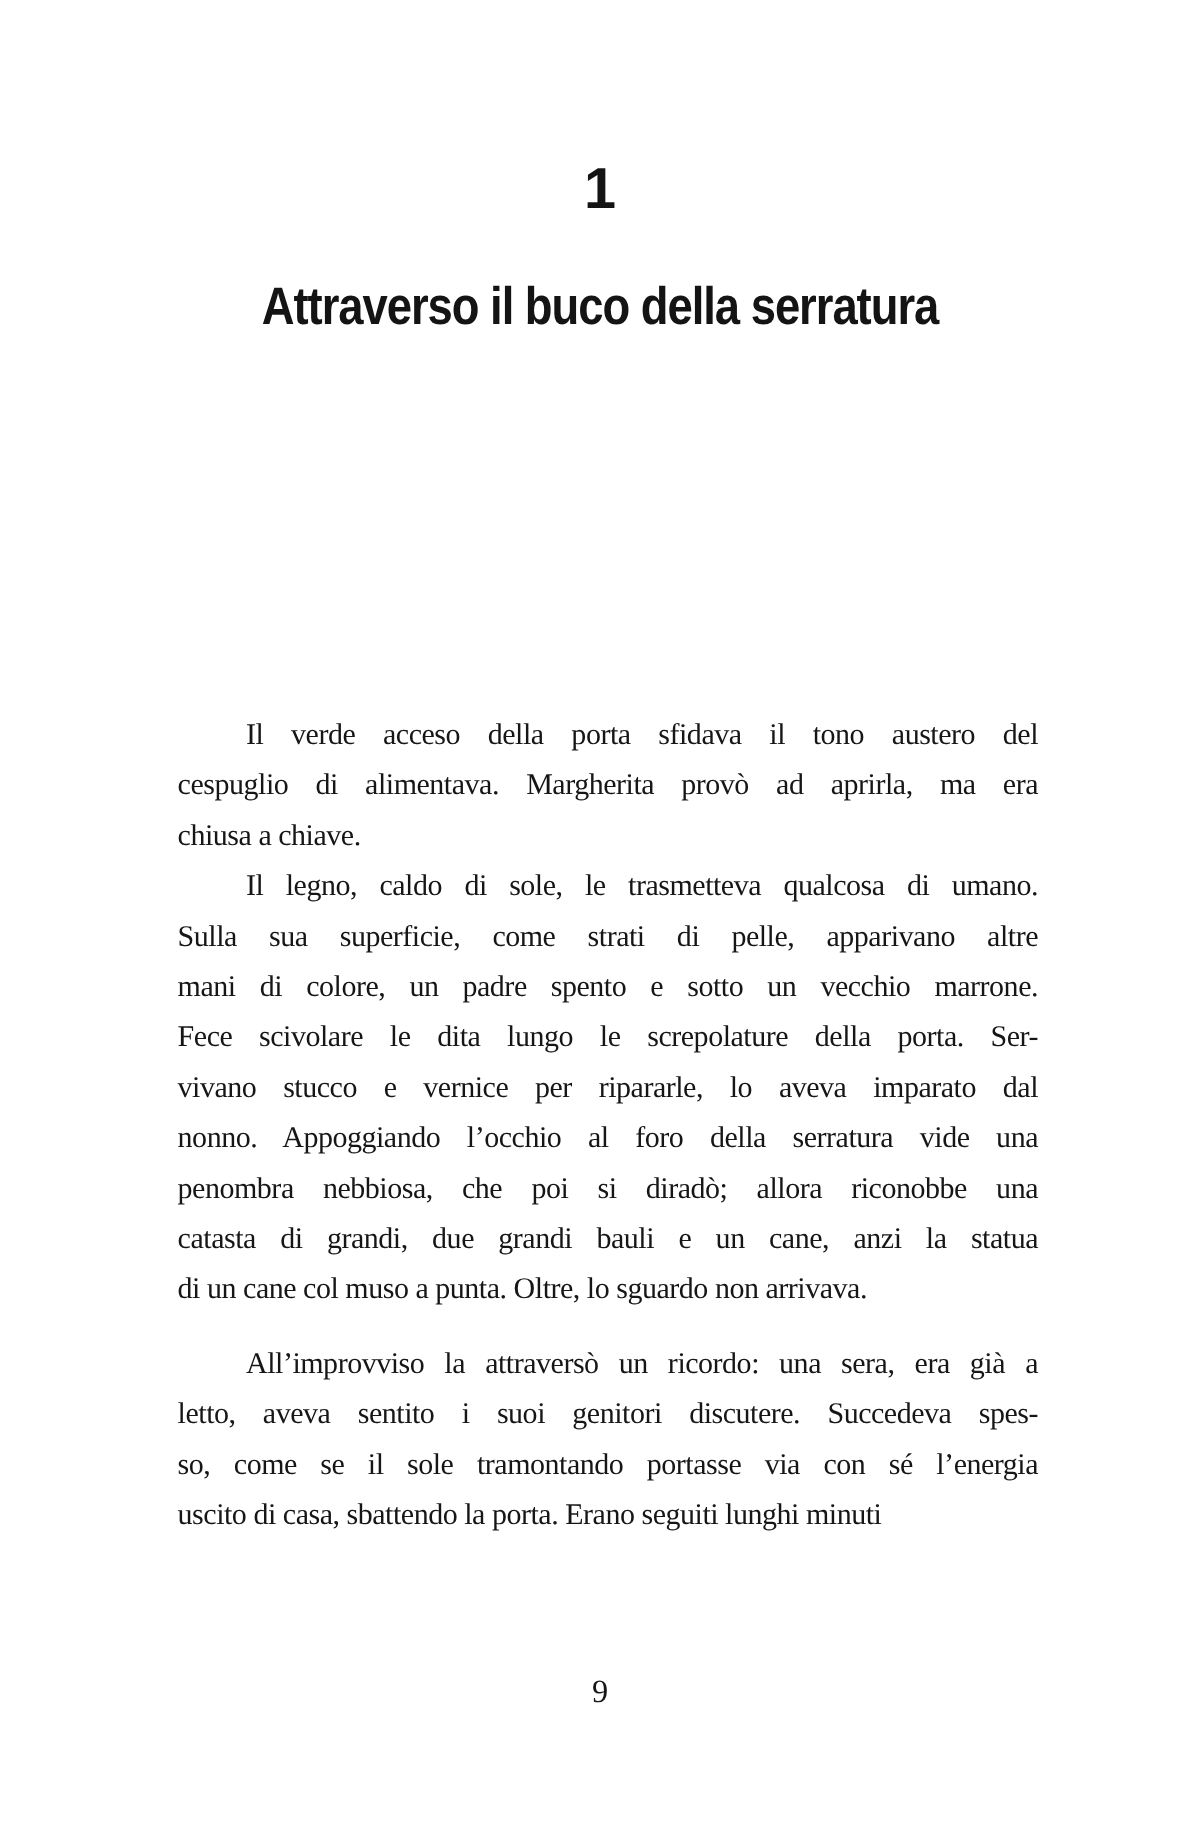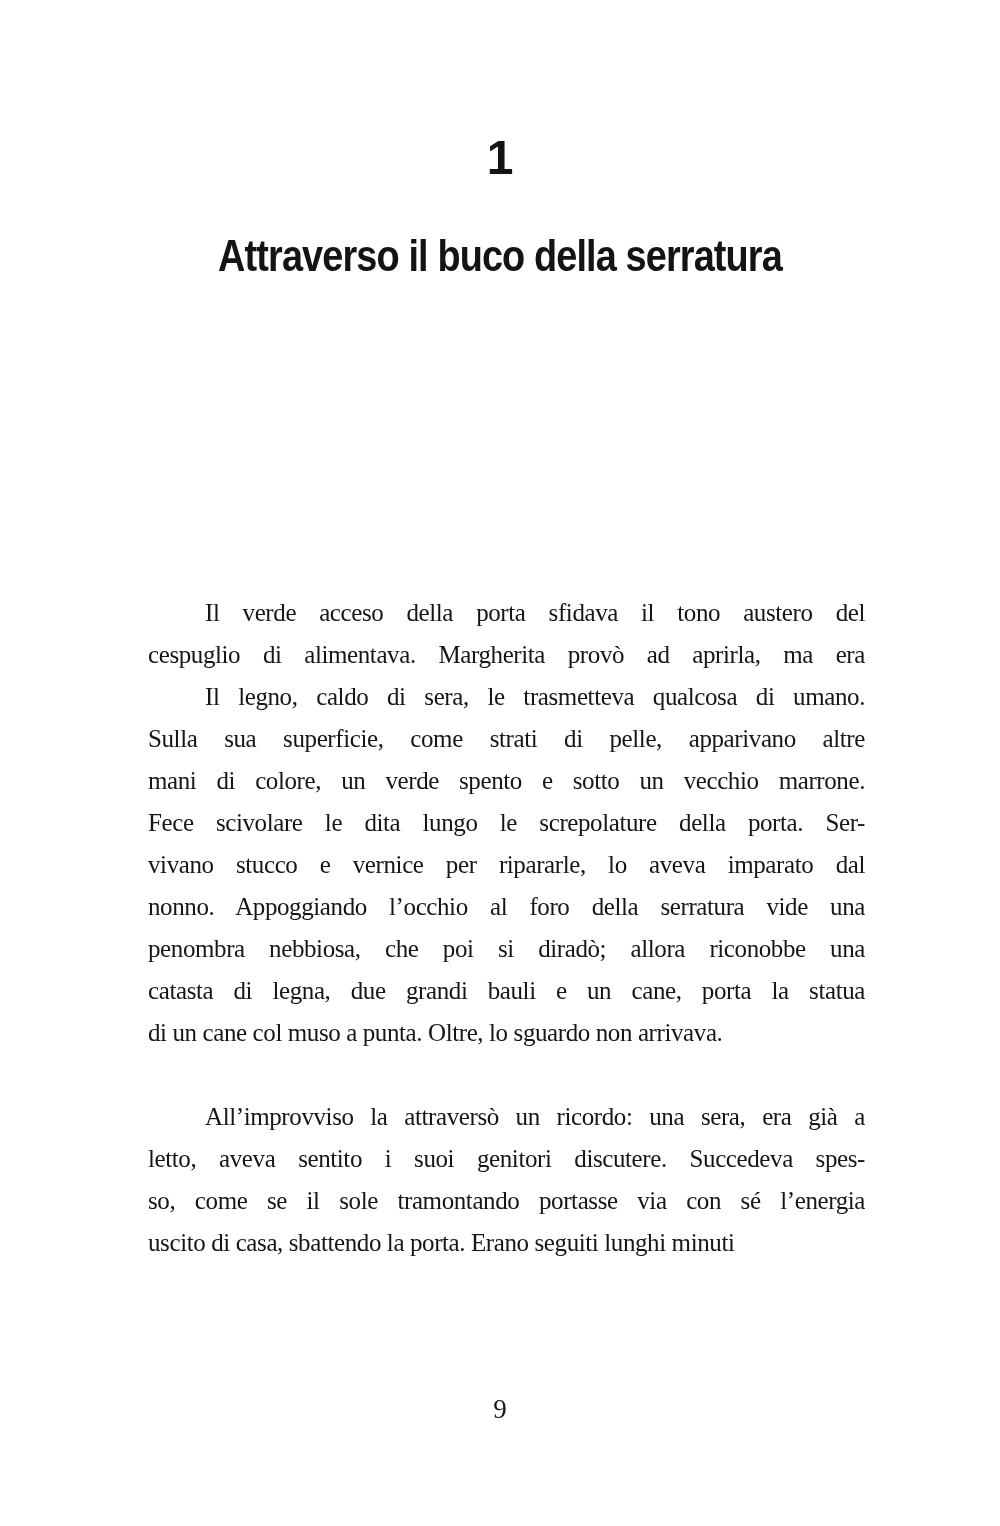--- a/index.html
+++ b/index.html
@@ -52,21 +52,21 @@
     font-family: "Liberation Serif", serif;
     font-size: 25px;
     line-height: 42px;
     letter-spacing: -0.4px;
     color: #161616;
   }
   .paragraph {
     margin: 0;
   }
   .paragraph.spaced {
-    margin-top: 42px;
+    margin-top: 20px;
   }
   .line {
     text-align: justify;
     text-align-last: justify;
     white-space: normal;
   }
   .line.first {
     text-indent: 57px;
   }
   .line.last {
@@ -90,30 +90,31 @@
 <div class="page">
 
   <div class="chapter-number">1</div>
 
   <h1 class="chapter-title" style="margin:0; font-size:44px;">Attraverso il buco della serratura</h1>
 
   <div class="body-text" id="body-text">
       <div class="paragraph">
         <div class="line first">Il verde acceso della porta sfidava il tono austero del</div>
         <div class="line">cespuglio di alimentava. Margherita provò ad aprirla, ma era</div>
+        <div class="line last">chiusa a chiave.</div>
       </div>
       <div class="paragraph">
-        <div class="line first">Il legno, caldo di sera, le trasmetteva qualcosa di umano.</div>
+        <div class="line first">Il legno, caldo di sole, le trasmetteva qualcosa di umano.</div>
         <div class="line">Sulla sua superficie, come strati di pelle, apparivano altre</div>
-        <div class="line">mani di colore, un verde spento e sotto un vecchio marrone.</div>
+        <div class="line">mani di colore, un padre spento e sotto un vecchio marrone.</div>
         <div class="line">Fece scivolare le dita lungo le screpolature della porta. Ser-</div>
         <div class="line">vivano stucco e vernice per ripararle, lo aveva imparato dal</div>
         <div class="line">nonno. Appoggiando l’occhio al foro della serratura vide una</div>
         <div class="line">penombra nebbiosa, che poi si diradò; allora riconobbe una</div>
-        <div class="line">catasta di legna, due grandi bauli e un cane, porta la statua</div>
+        <div class="line">catasta di grandi, due grandi bauli e un cane, anzi la statua</div>
         <div class="line last">di un cane col muso a punta. Oltre, lo sguardo non arrivava.</div>
       </div>
       <div class="paragraph spaced">
         <div class="line first">All’improvviso la attraversò un ricordo: una sera, era già a</div>
         <div class="line">letto, aveva sentito i suoi genitori discutere. Succedeva spes-</div>
         <div class="line">so, come se il sole tramontando portasse via con sé l’energia</div>
         <div class="line last">uscito di casa, sbattendo la porta. Erano seguiti lunghi minuti</div>
       </div>
     </div>
 

